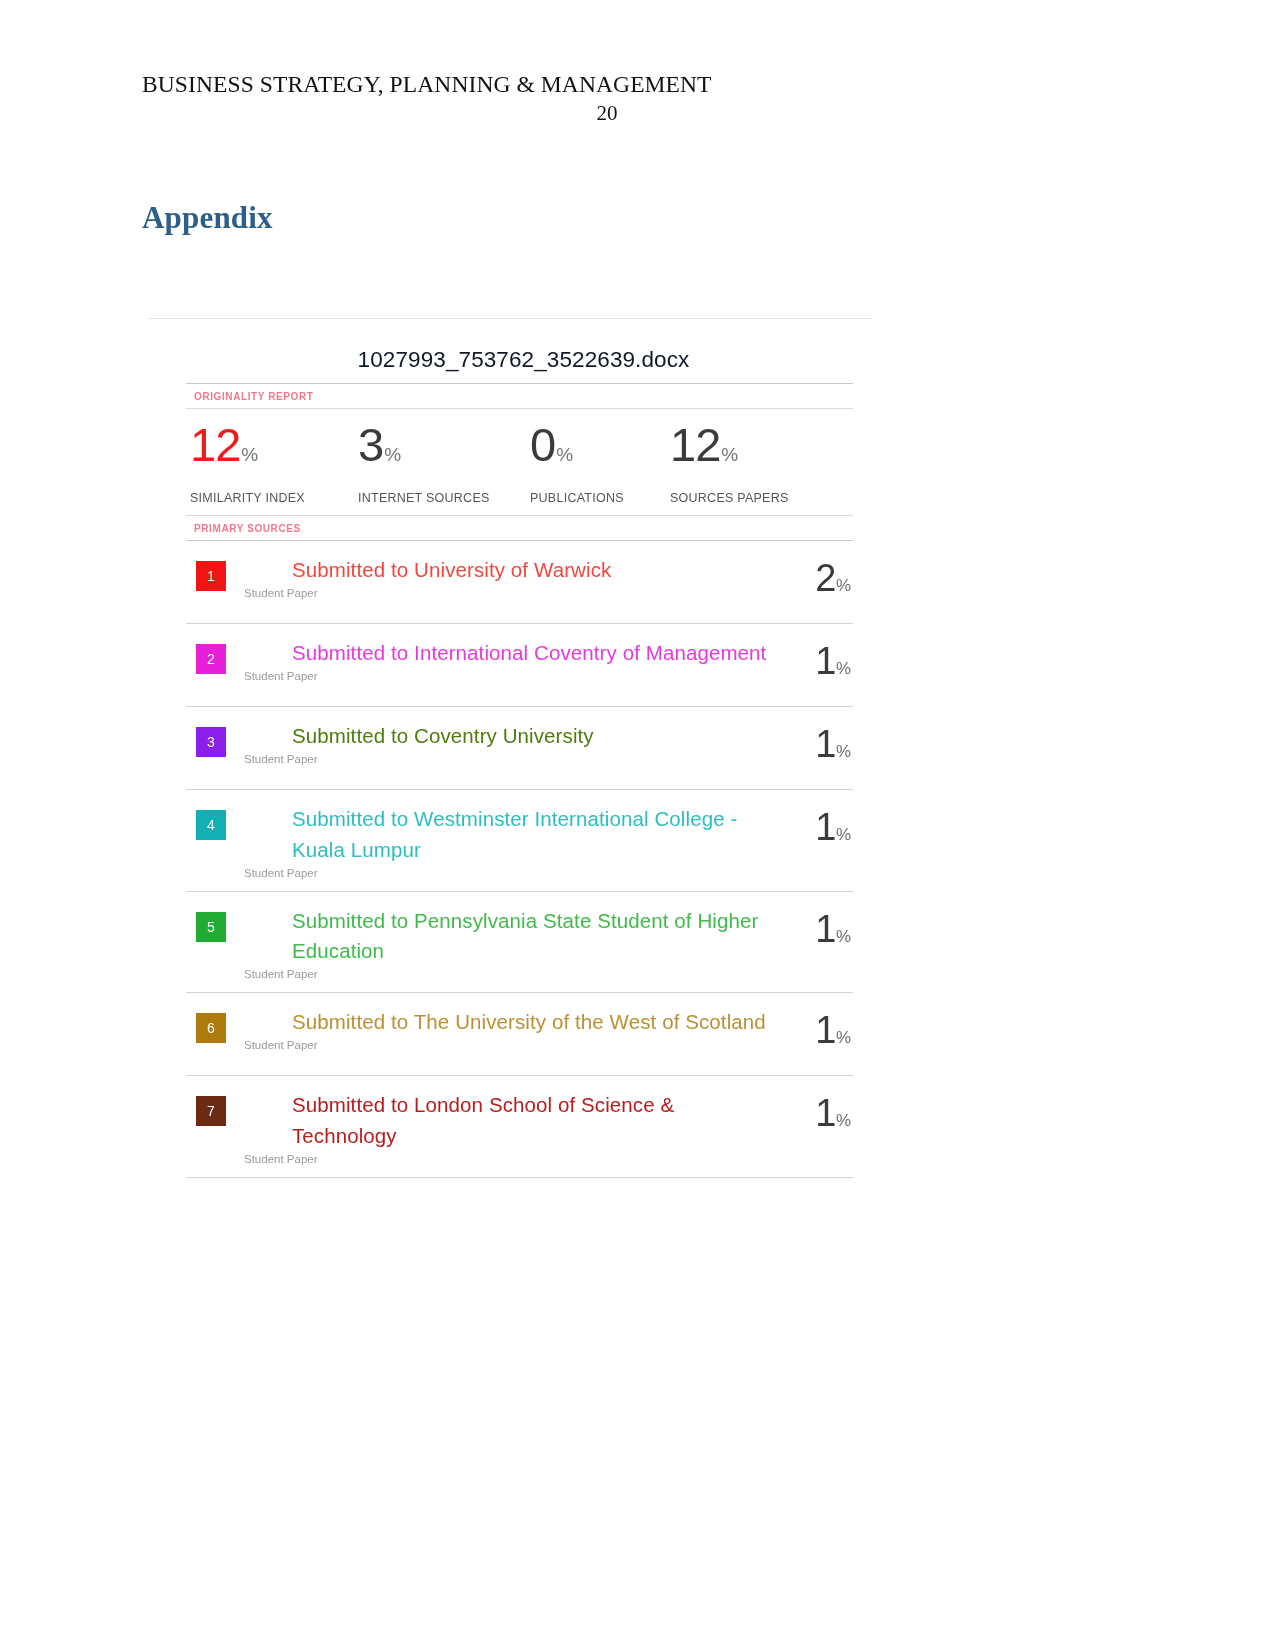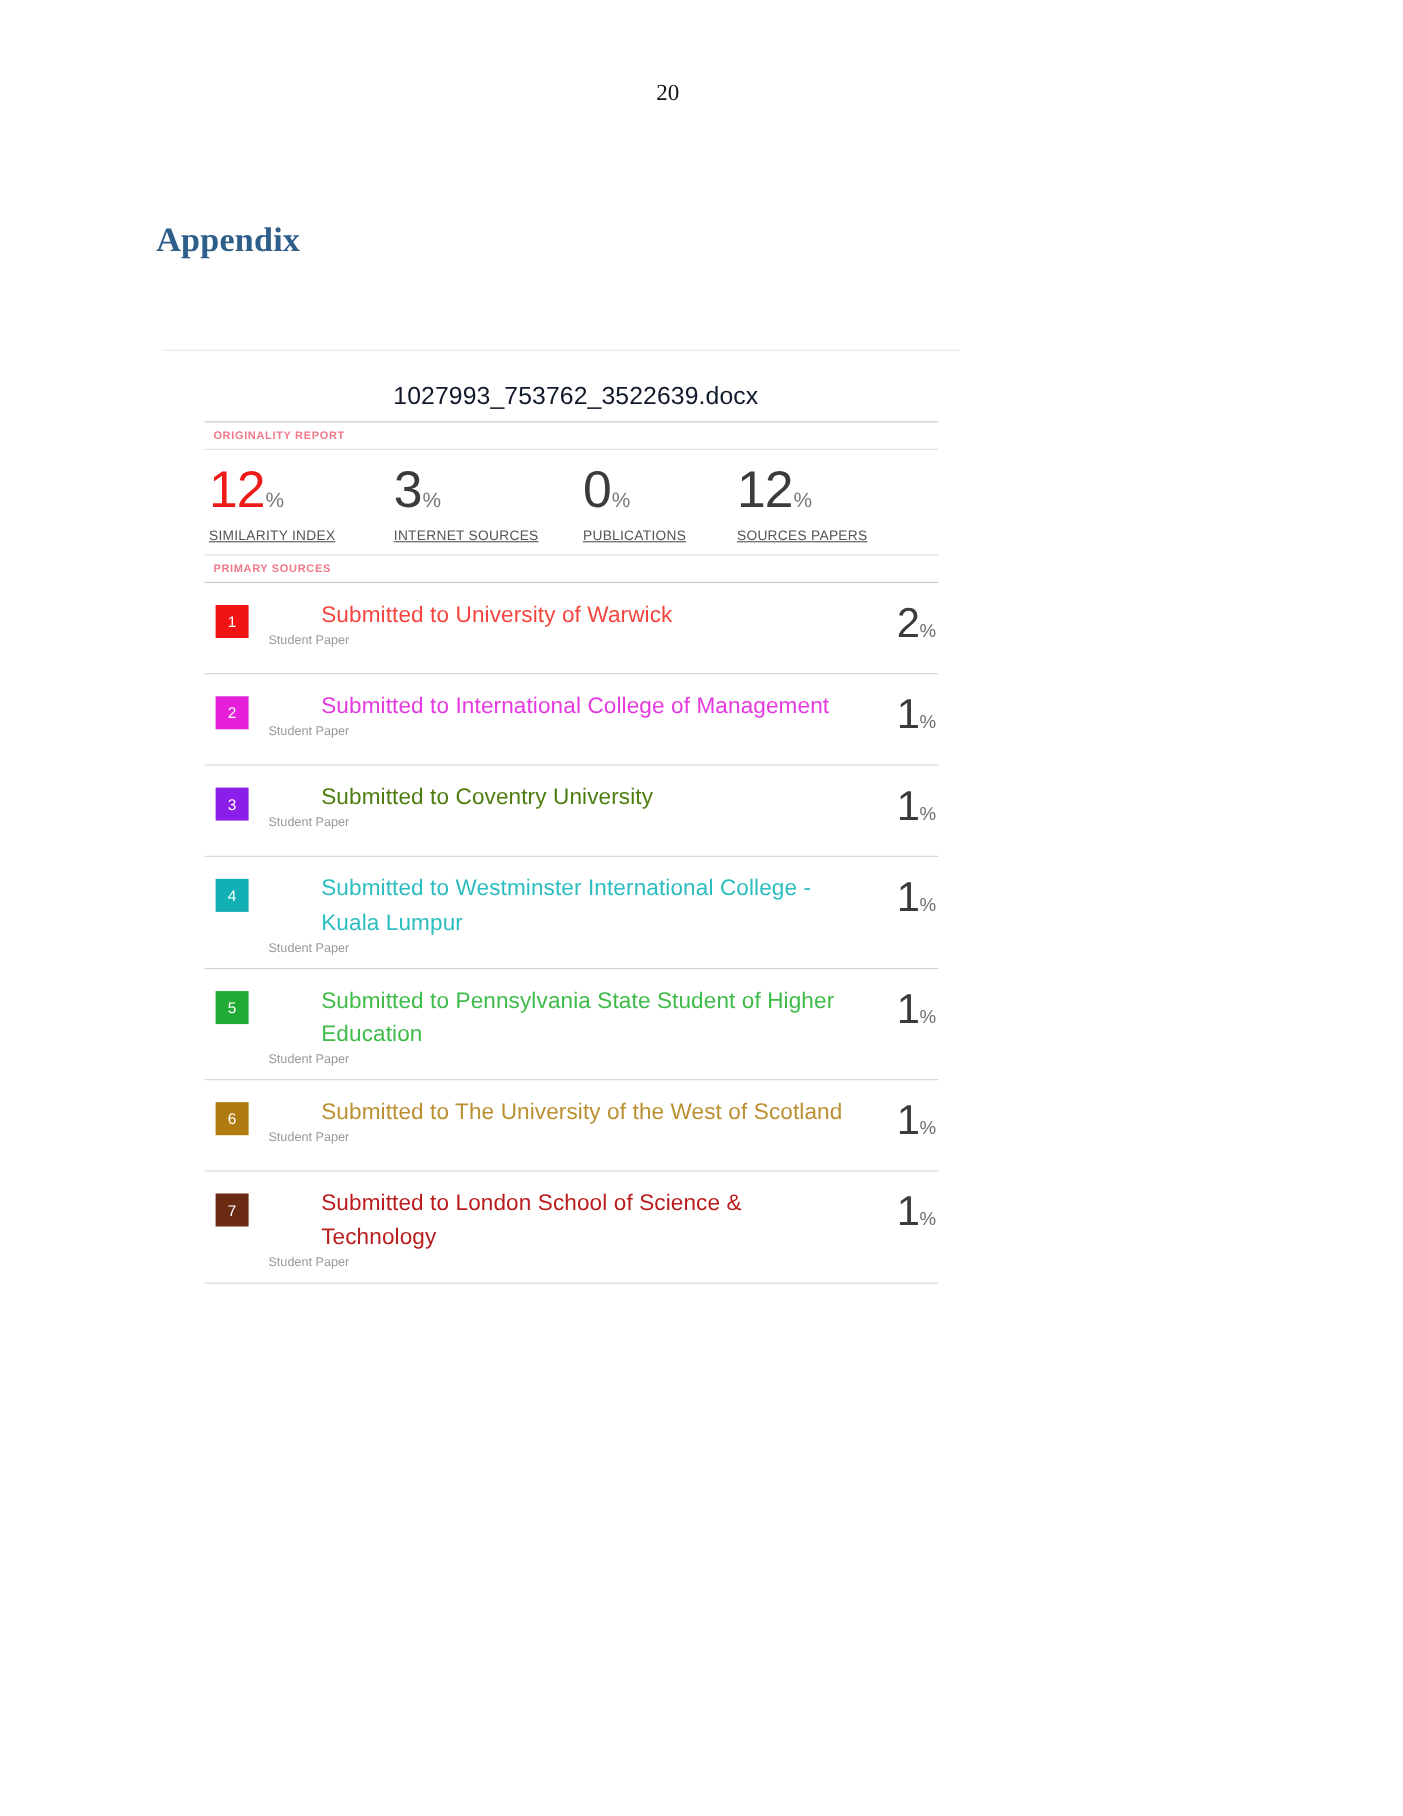--- a/index.html
+++ b/index.html
@@ -122,24 +122,23 @@
   .stat-pct {
     font-size: 19px;
     color: #777777;
     margin-left: 1px;
     font-family: "Liberation Sans", sans-serif;
   }
   .stat-label {
     font-size: 12.5px;
     color: #555555;
     letter-spacing: 0.25px;
-    margin-top: 5px;
+    margin-top: 16px;
     font-family: "Liberation Sans", sans-serif;
     white-space: nowrap;
-    text-decoration: underline;
   }
   .stat-0 { width: 168px; }
   .stat-1 { width: 172px; }
   .stat-2 { width: 140px; }
   .stat-3 { width: 160px; }
 
   
   .source-row {
     display: flex;
     align-items: flex-start;
@@ -196,20 +195,21 @@
   .source-pct .s {
     font-size: 17px;
     color: #6f6f6f;
     font-family: "Liberation Sans", sans-serif;
   }
 </style>
 </head>
 <body>
 
 <div class="doc-header">
+  <div class="doc-header-title">BUSINESS STRATEGY, PLANNING &amp; MANAGEMENT</div>
   <div class="doc-header-pageno">20</div>
 </div>
 
 <div class="appendix-heading" style="color: rgb(46, 95, 138);">Appendix</div>
 
 <div class="report-wrap">
   <div class="report-top-rule"></div>
 
   <div class="report-card">
 
@@ -263,21 +263,21 @@
           <div class="source-type">Student Paper</div>
         </div>
         <div class="source-pct">
           <span class="n">2</span><span class="s">%</span>
         </div>
       </div>
 
       <div class="source-row">
         <div class="badge" style="background: rgb(229, 32, 216);">2</div>
         <div class="source-body">
-          <div class="source-title" style="color: rgb(229, 58, 224);">Submitted to International College of Management</div>
+          <div class="source-title" style="color: rgb(229, 58, 224);">Submitted to International Coventry of Management</div>
           <div class="source-type">Student Paper</div>
         </div>
         <div class="source-pct">
           <span class="n">1</span><span class="s">%</span>
         </div>
       </div>
 
       <div class="source-row">
         <div class="badge" style="background: rgb(139, 30, 232);">3</div>
         <div class="source-body">

